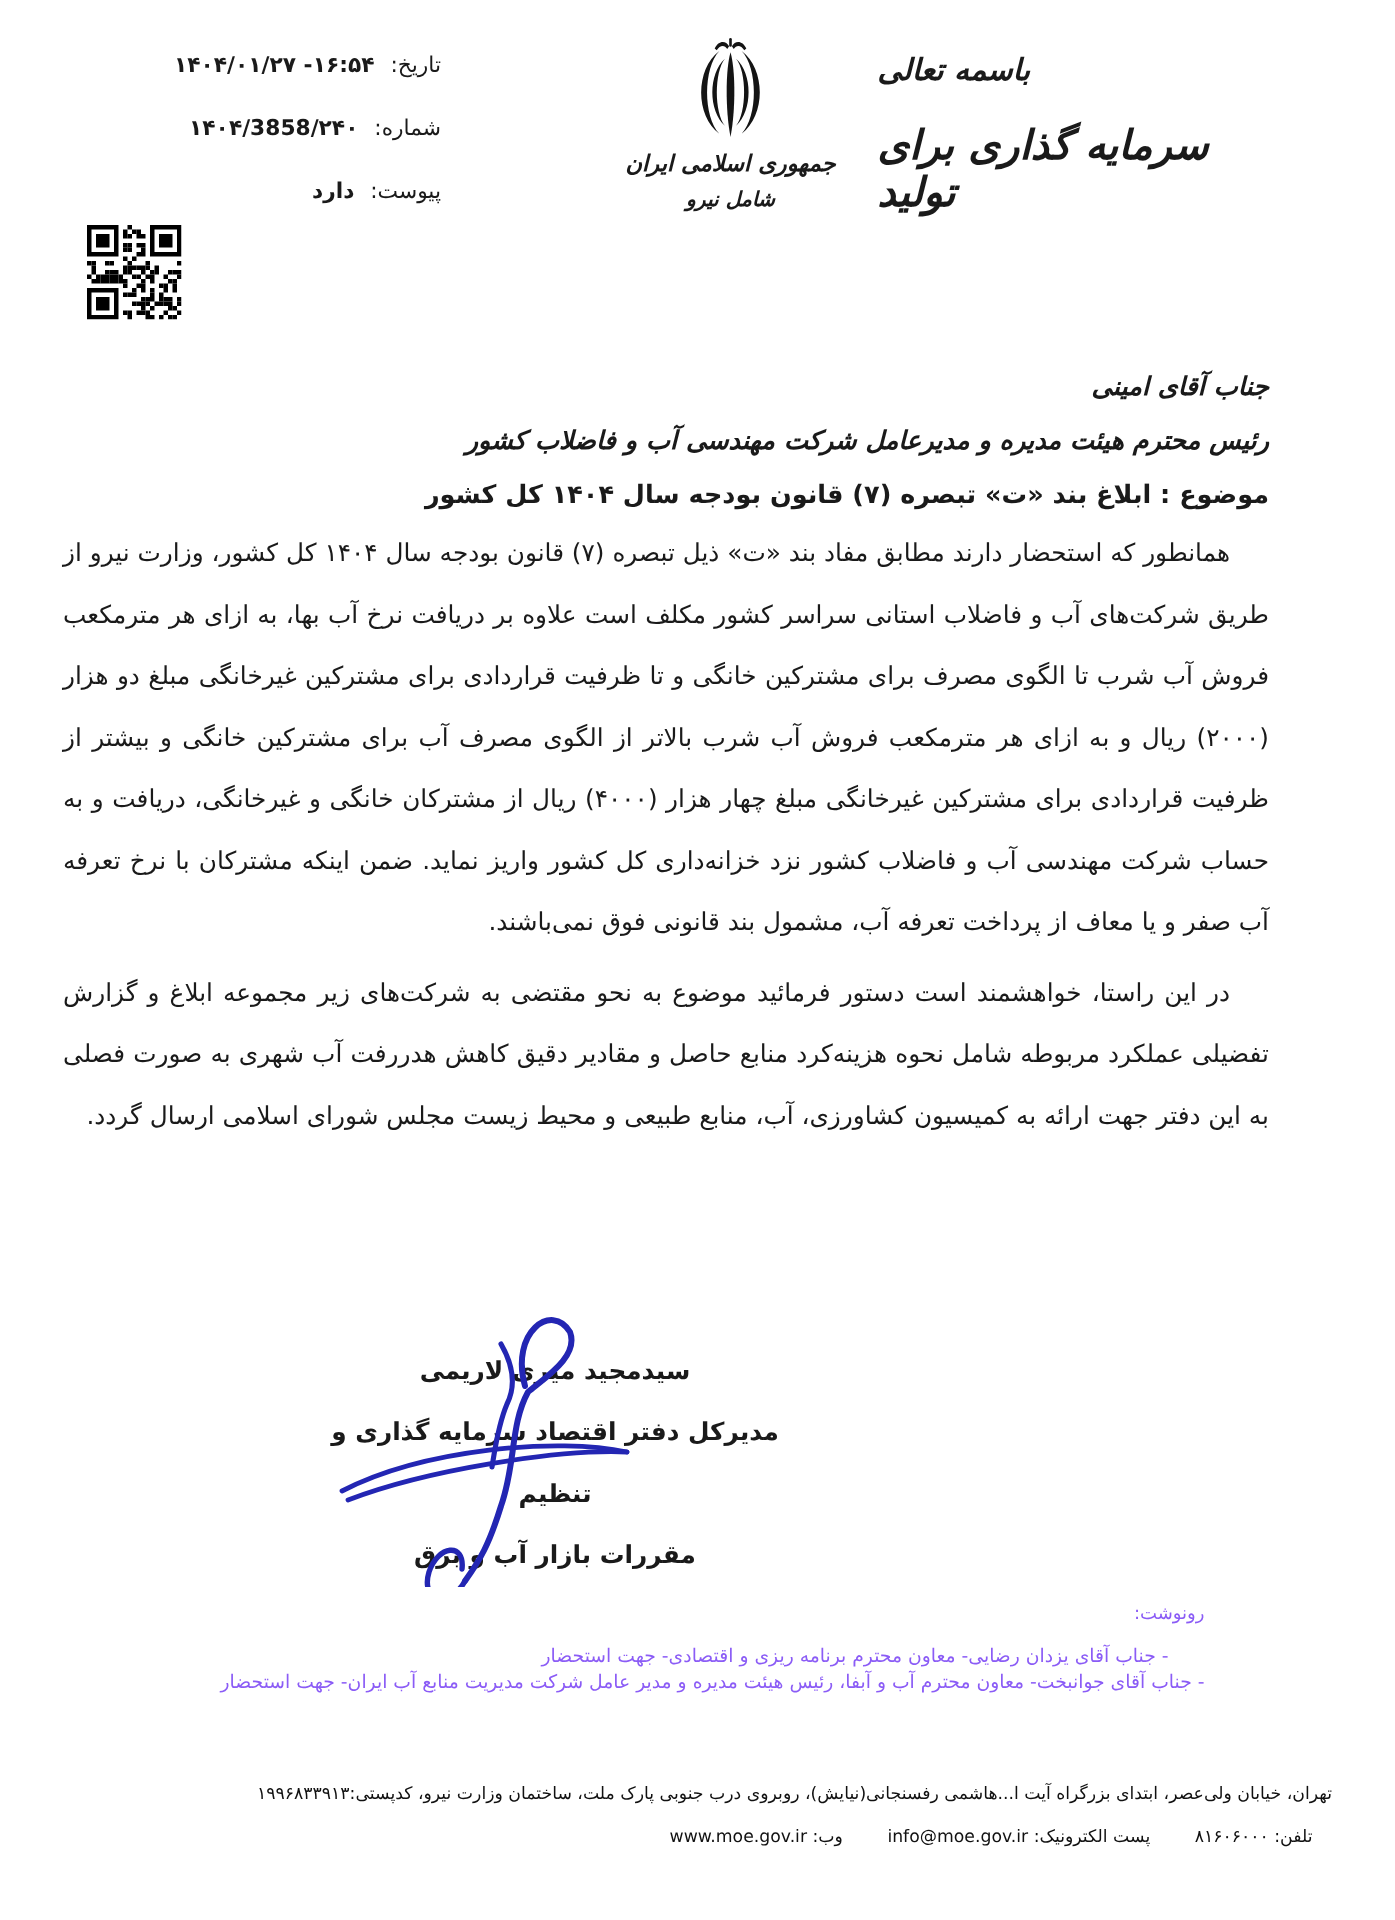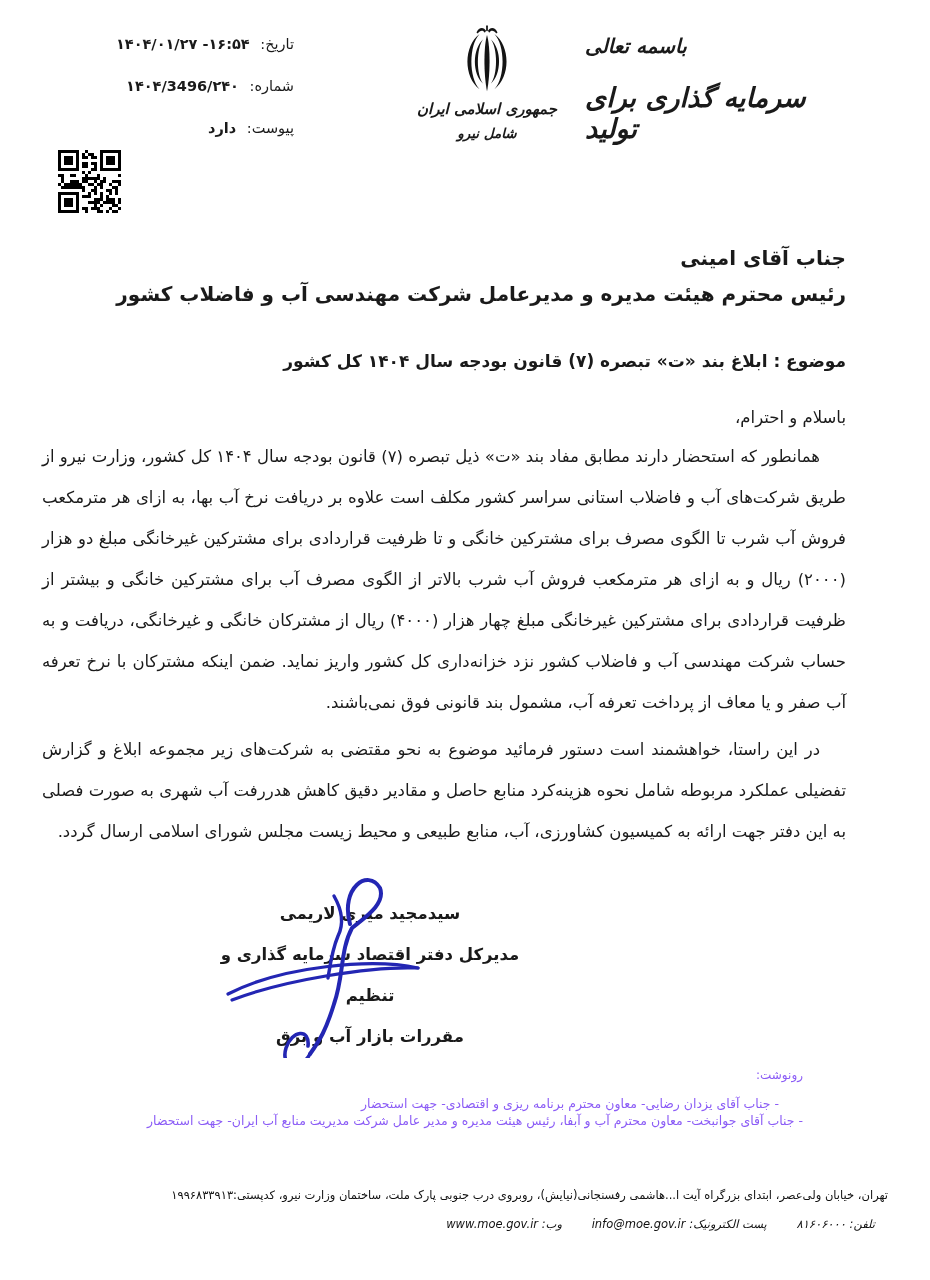--- a/index.html
+++ b/index.html
@@ -43,23 +43,23 @@
   }
   .besmele { font-size: 20px; font-weight: bold; font-style: italic; }
   .slogan  { font-size: 27px; font-weight: bold; font-style: italic; margin-top: 24px; }
 
   
   .letter-content {
     position: absolute; top: 240px; right: 42px; left: 42px;
     direction: rtl; text-align: right;
   }
   .recipient-name, .recipient-title {
-    font-weight: bold; font-size: 20px; line-height: 36px;
-  }
-  .subject { font-weight: bold; font-size: 17px; line-height: 36px; margin-top: 31px; }
+    font-weight: bold; font-size: 17px; line-height: 36px; font-style: italic;
+  }
+  .subject { font-weight: bold; font-size: 17px; line-height: 36px; }
   .salutation { font-size: 16.5px; line-height: 36px; margin-top: 21px; }
   .para {
     font-size: 16.5px; line-height: 41px;
     text-align: justify; text-indent: 26px;
   }
   .para-2 { margin-top: 6px; }
 
   
   .signature-block {
     position: absolute; top: 893px; left: 205px; width: 330px;
@@ -76,36 +76,36 @@
   .cc-label { font-size: 12px; margin-bottom: 13px; }
   .cc-item { line-height: 17px; }
   .cc-item-0 { padding-right: 24px; }
 
   
   .footer {
     position: absolute; top: 1188px; left: 0; right: 0;
     direction: rtl; font-size: 11.5px; color: #111;
   }
   .footer-contact { margin-top: 15px; }
-  .footer-group { padding: 0 13px; white-space: nowrap; font-style: italic; }
+  .footer-group { padding: 0 13px; white-space: nowrap; }
   .ltr { direction: ltr; unicode-bidi: isolate; }
 </style>
 </head>
 <body>
 
 <div class="page">
 
   <div class="header-meta">
     <div class="meta-row">
       <span class="meta-label">تاریخ:</span>
       <span class="meta-value ltr" dir="ltr">۱۴۰۴/۰۱/۲۷ -۱۶:۵۴</span>
     </div>
     <div class="meta-row">
       <span class="meta-label">شماره:</span>
-      <span class="meta-value ltr" dir="ltr">۱۴۰۴/3496/۲۴۰</span>
+      <span class="meta-value ltr" dir="ltr">۱۴۰۴/3858/۲۴۰</span>
     </div>
     <div class="meta-row">
       <span class="meta-label">پیوست:</span>
       <span class="meta-value">دارد</span>
     </div>
   </div>
 
   <div class="qr" id="qr"><svg width="63" height="63" viewBox="0 0 63 63">
         <rect x="27" y="0" width="3" height="3" fill="#000"></rect>
         <rect x="24" y="3" width="3" height="3" fill="#000"></rect>
@@ -259,21 +259,20 @@
 
   <div class="header-right">
     <div class="besmele">باسمه تعالی</div>
     <div class="slogan">سرمایه گذاری برای تولید</div>
   </div>
 
   <div class="letter-content">
     <div class="recipient-name">جناب آقای امینی</div>
     <div class="recipient-title">رئیس محترم هیئت مدیره و مدیرعامل شرکت مهندسی آب و فاضلاب کشور</div>
     <div class="subject">موضوع : ابلاغ بند «ت» تبصره (۷) قانون بودجه سال ۱۴۰۴ کل کشور</div>
-    <div class="salutation">باسلام و احترام،</div>
     <p class="para para-1">همانطور که استحضار دارند مطابق مفاد بند «ت» ذیل تبصره (۷) قانون بودجه سال ۱۴۰۴ کل کشور، وزارت نیرو از طریق شرکت‌های آب و فاضلاب استانی سراسر کشور مکلف است علاوه بر دریافت نرخ آب بها، به ازای هر مترمکعب فروش آب شرب تا الگوی مصرف برای مشترکین خانگی و تا ظرفیت قراردادی برای مشترکین غیرخانگی مبلغ دو هزار (۲۰۰۰) ریال و به ازای هر مترمکعب فروش آب شرب بالاتر از الگوی مصرف آب برای مشترکین خانگی و بیشتر از ظرفیت قراردادی برای مشترکین غیرخانگی مبلغ چهار هزار (۴۰۰۰) ریال از مشترکان خانگی و غیرخانگی، دریافت و به حساب شرکت مهندسی آب و فاضلاب کشور نزد خزانه‌داری کل کشور واریز نماید. ضمن اینکه مشترکان با نرخ تعرفه آب صفر و یا معاف از پرداخت تعرفه آب، مشمول بند قانونی فوق نمی‌باشند.</p>
     <p class="para para-2">در این راستا، خواهشمند است دستور فرمائید موضوع به نحو مقتضی به شرکت‌های زیر مجموعه ابلاغ و گزارش تفضیلی عملکرد مربوطه شامل نحوه هزینه‌کرد منابع حاصل و مقادیر دقیق کاهش هدررفت آب شهری به صورت فصلی به این دفتر جهت ارائه به کمیسیون کشاورزی، آب، منابع طبیعی و محیط زیست مجلس شورای اسلامی ارسال گردد.</p>
   </div>
 
   <div class="signature-block">
     <div>سیدمجید میری لاریمی</div>
     <div>مدیرکل دفتر اقتصاد سرمایه گذاری و تنظیم</div>
     <div>مقررات بازار آب و برق</div>
   </div>
   <div class="signature-scribble">

